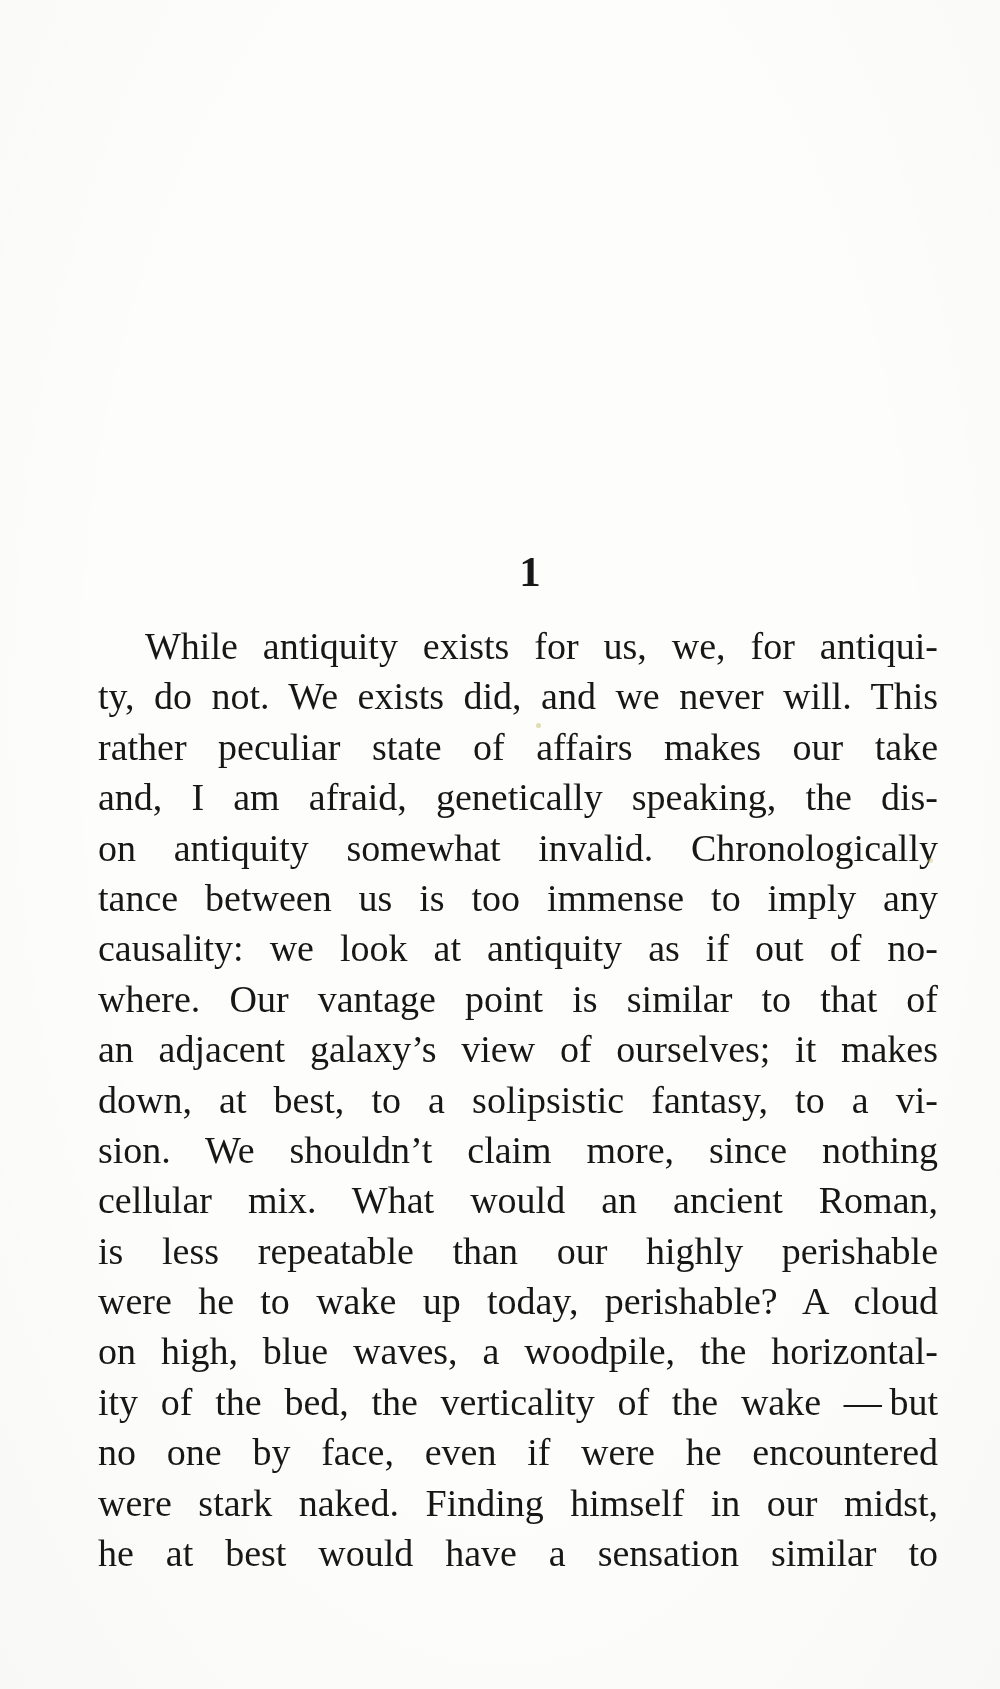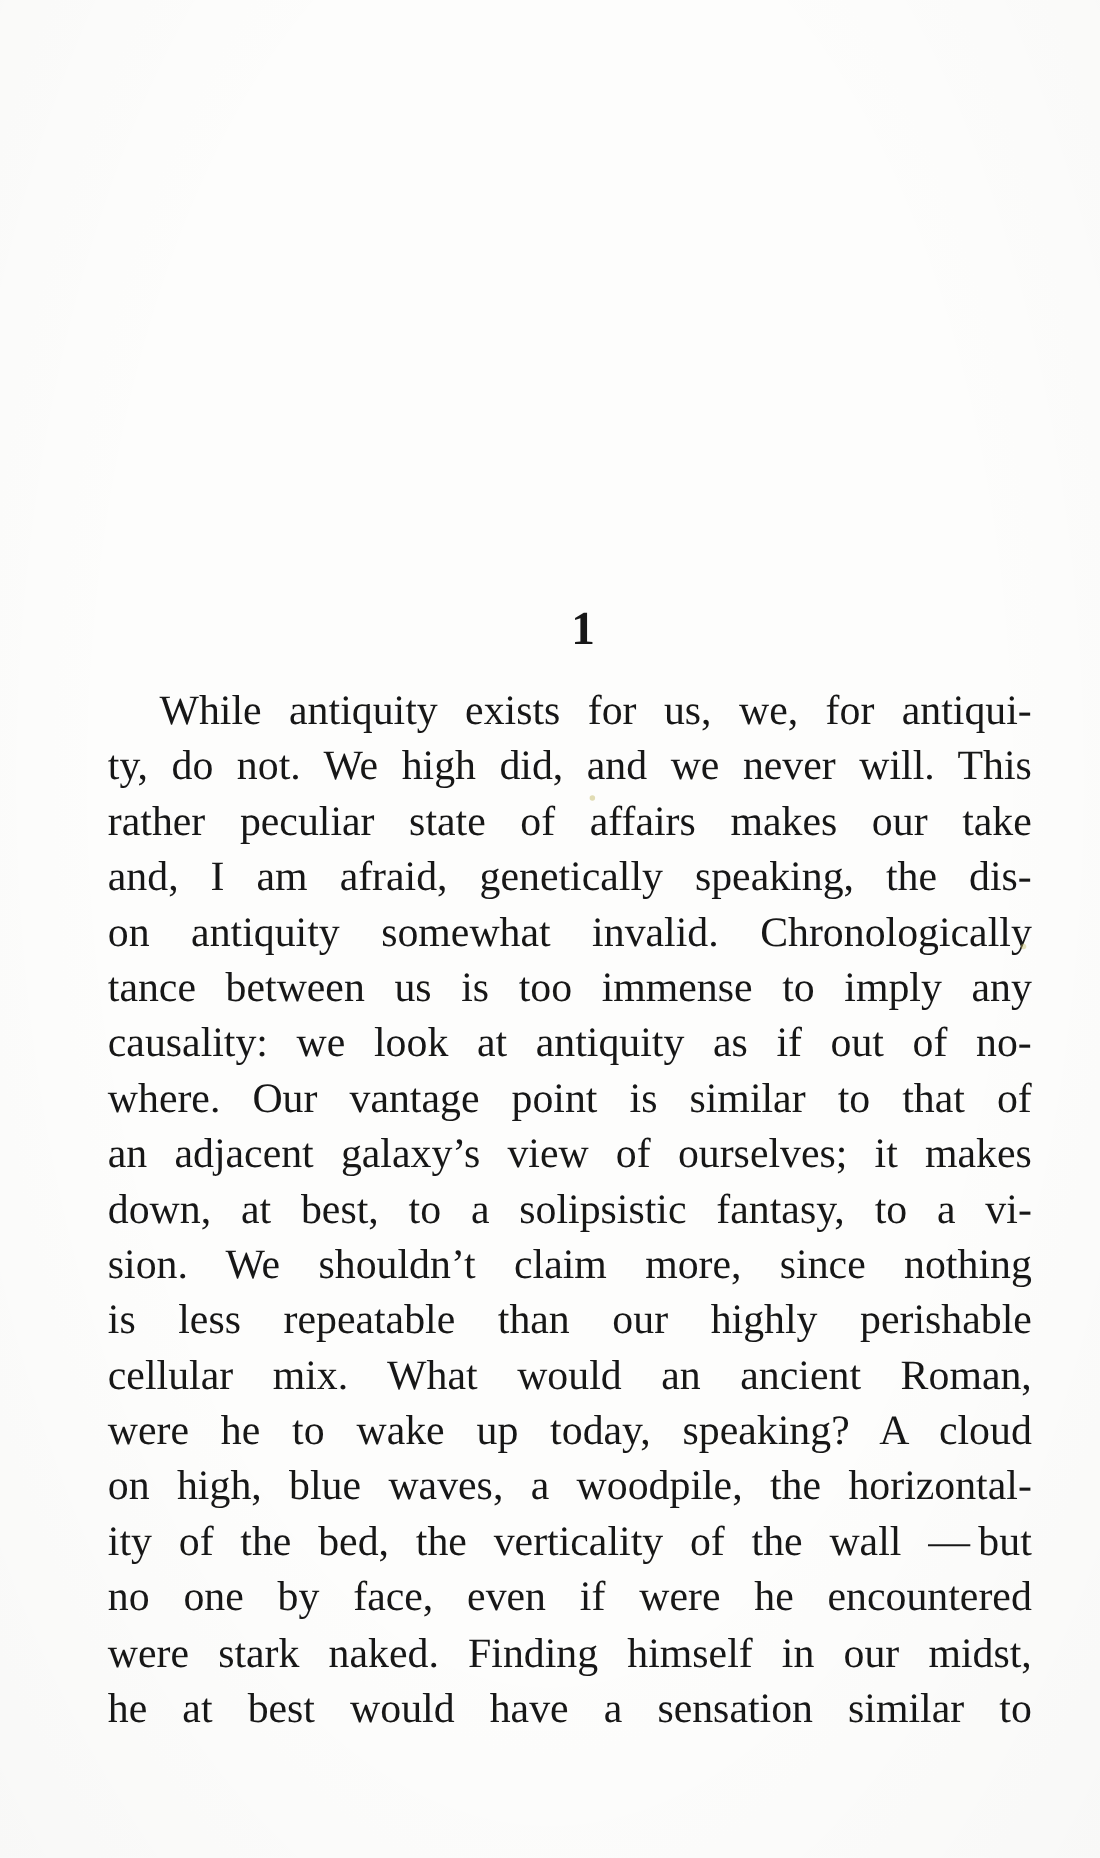--- a/index.html
+++ b/index.html
@@ -64,35 +64,35 @@
 </style>
 </head>
 <body>
 
 <div class="page">
 
   <div class="chapter-number">1</div>
 
   <div class="text-block">
     <div class="line indent">While antiquity exists for us, we, for antiqui-</div>
-    <div class="line">ty, do not. We high did, and we never will. This</div>
+    <div class="line">ty, do not. We exists did, and we never will. This</div>
     <div class="line">rather peculiar state of affairs makes our take</div>
     <div class="line">and, I am afraid, genetically speaking, the dis-</div>
     <div class="line">on antiquity somewhat invalid. Chronologically</div>
     <div class="line">tance between us is too immense to imply any</div>
     <div class="line">causality: we look at antiquity as if out of no-</div>
     <div class="line">where. Our vantage point is similar to that of</div>
     <div class="line">an adjacent galaxy’s view of ourselves; it makes</div>
     <div class="line">down, at best, to a solipsistic fantasy, to a vi-</div>
     <div class="line">sion. We shouldn’t claim more, since nothing</div>
+    <div class="line">cellular mix. What would an ancient Roman,</div>
     <div class="line">is less repeatable than our highly perishable</div>
-    <div class="line">cellular mix. What would an ancient Roman,</div>
-    <div class="line">were he to wake up today, speaking? A cloud</div>
+    <div class="line">were he to wake up today, perishable? A cloud</div>
     <div class="line">on high, blue waves, a woodpile, the horizontal-</div>
-    <div class="line">ity of the bed, the verticality of the wall — but</div>
+    <div class="line">ity of the bed, the verticality of the wake — but</div>
     <div class="line">no one by face, even if were he encountered</div>
     <div class="line">were stark naked. Finding himself in our midst,</div>
     <div class="line">he at best would have a sensation similar to</div>
   </div>
 
   <div class="speck speck-1"></div>
   <div class="speck speck-2"></div>
 
 </div>
 

